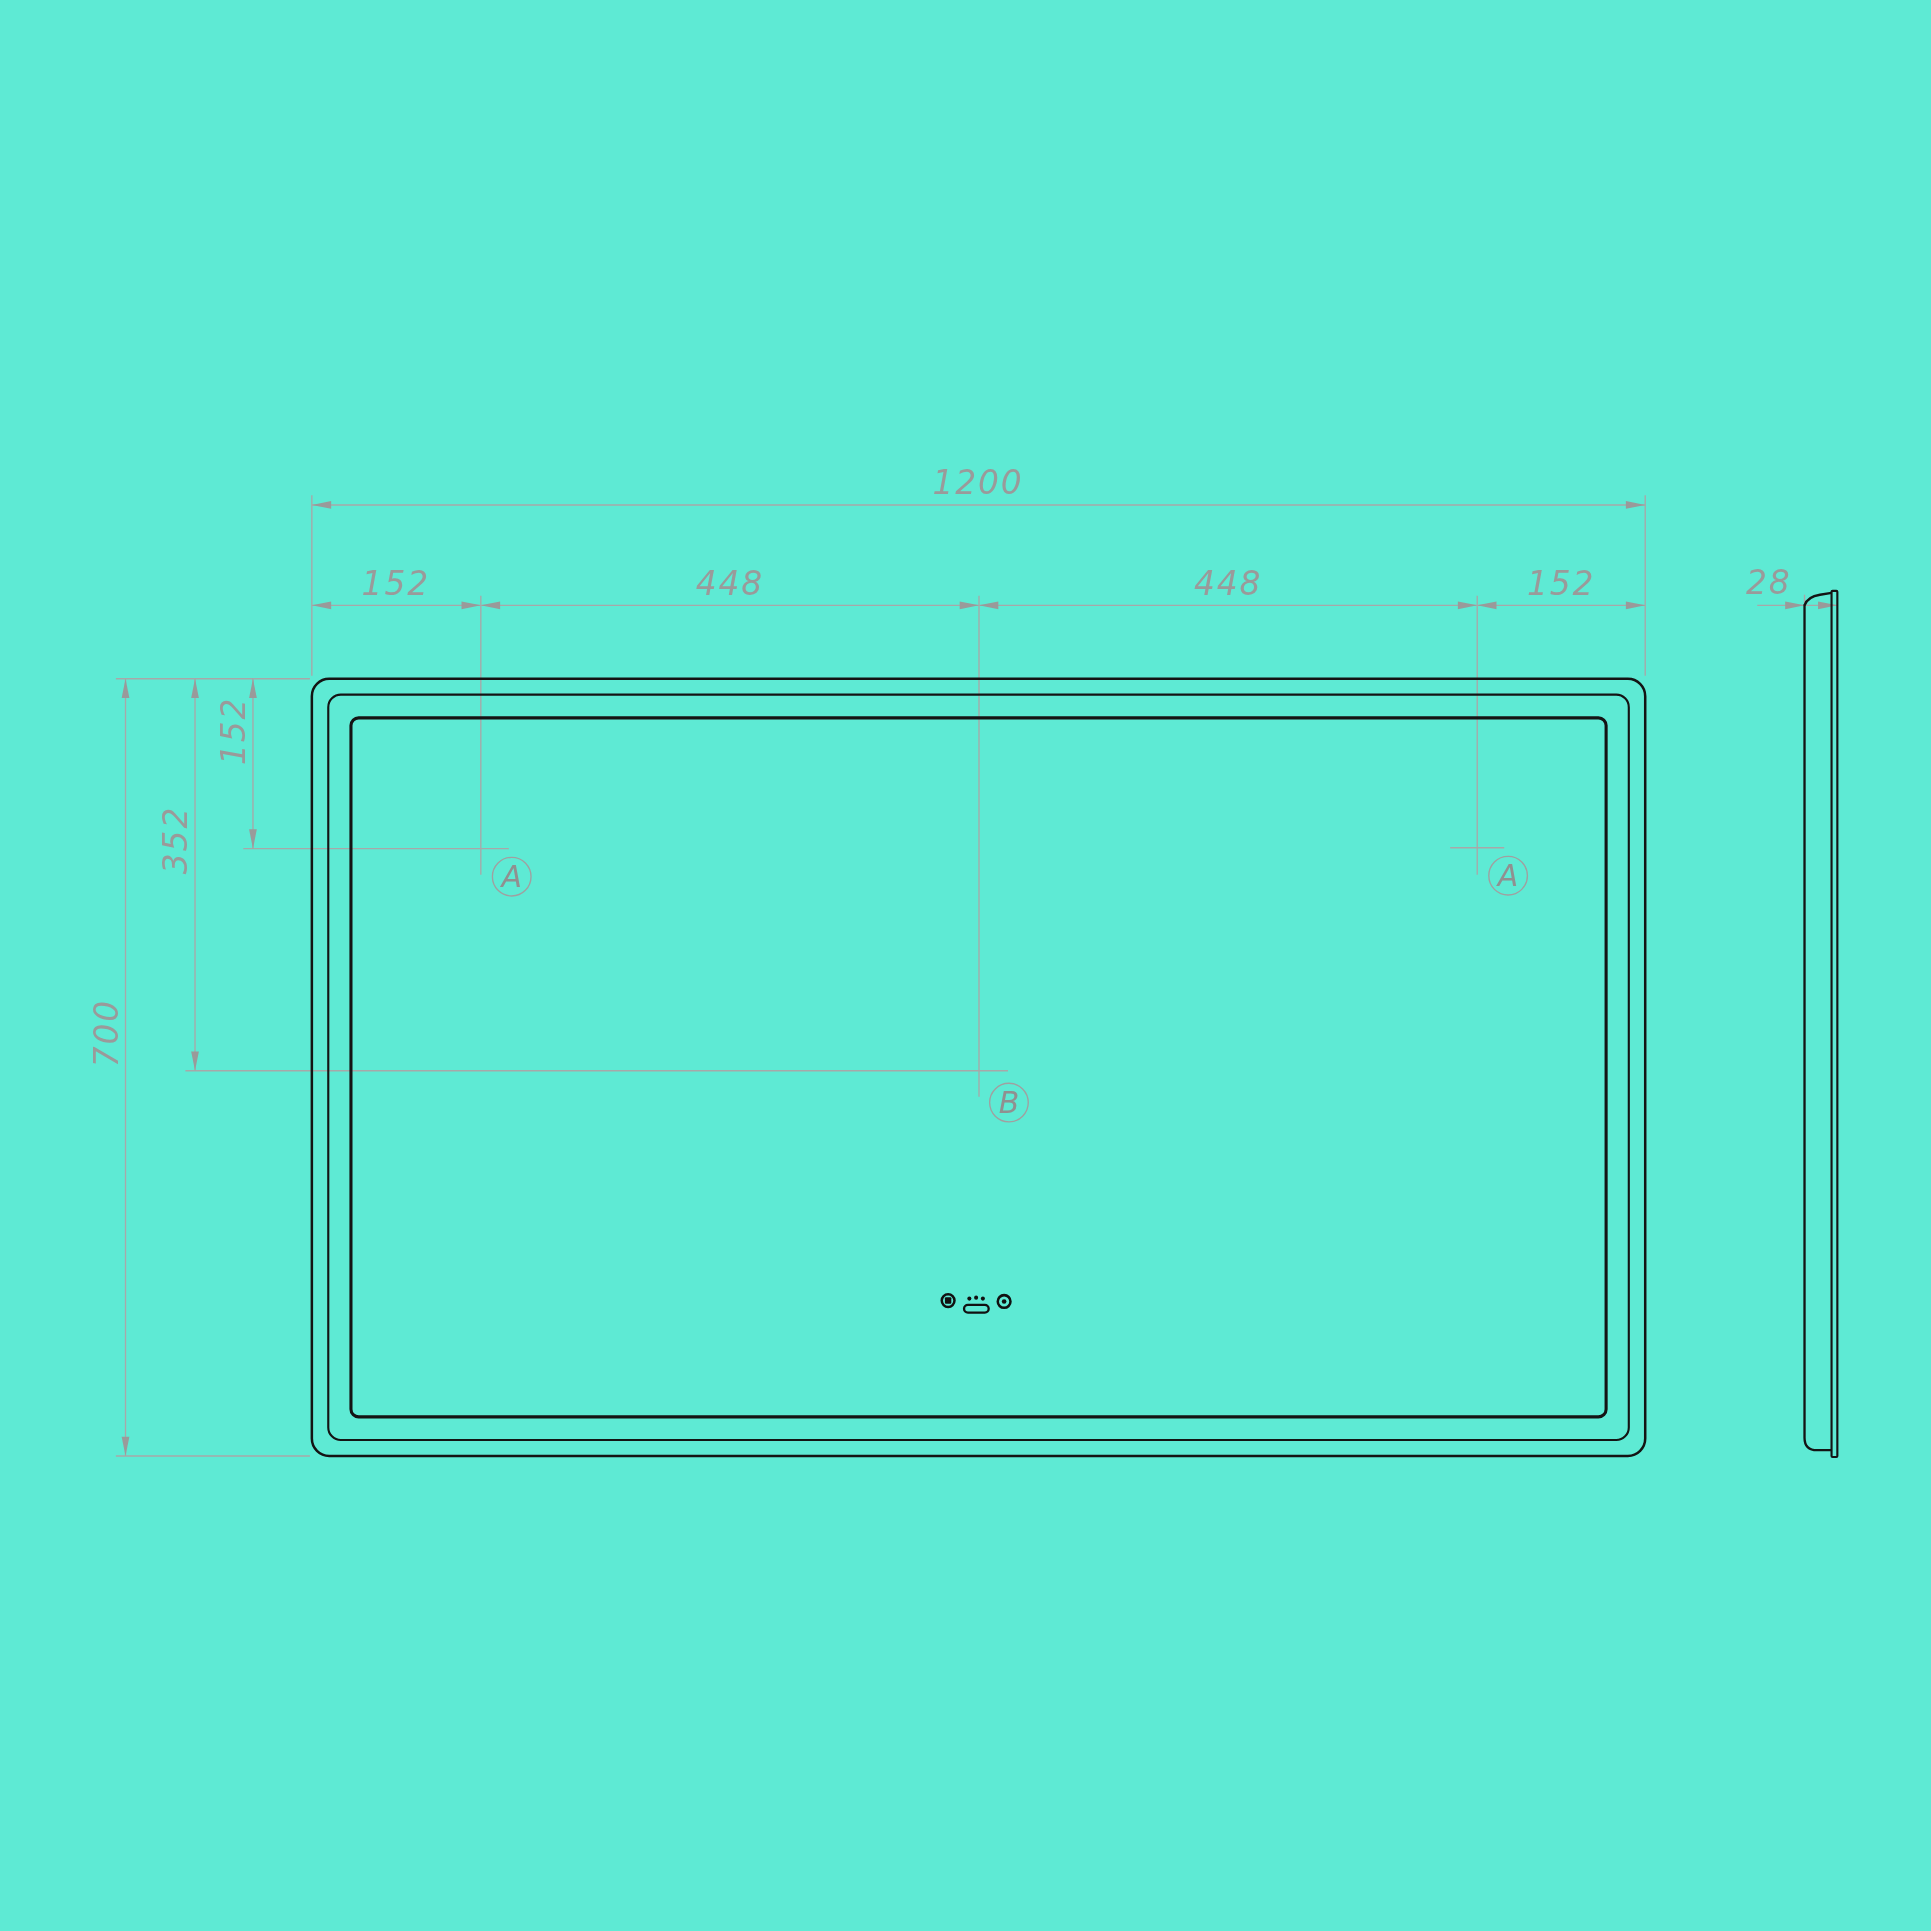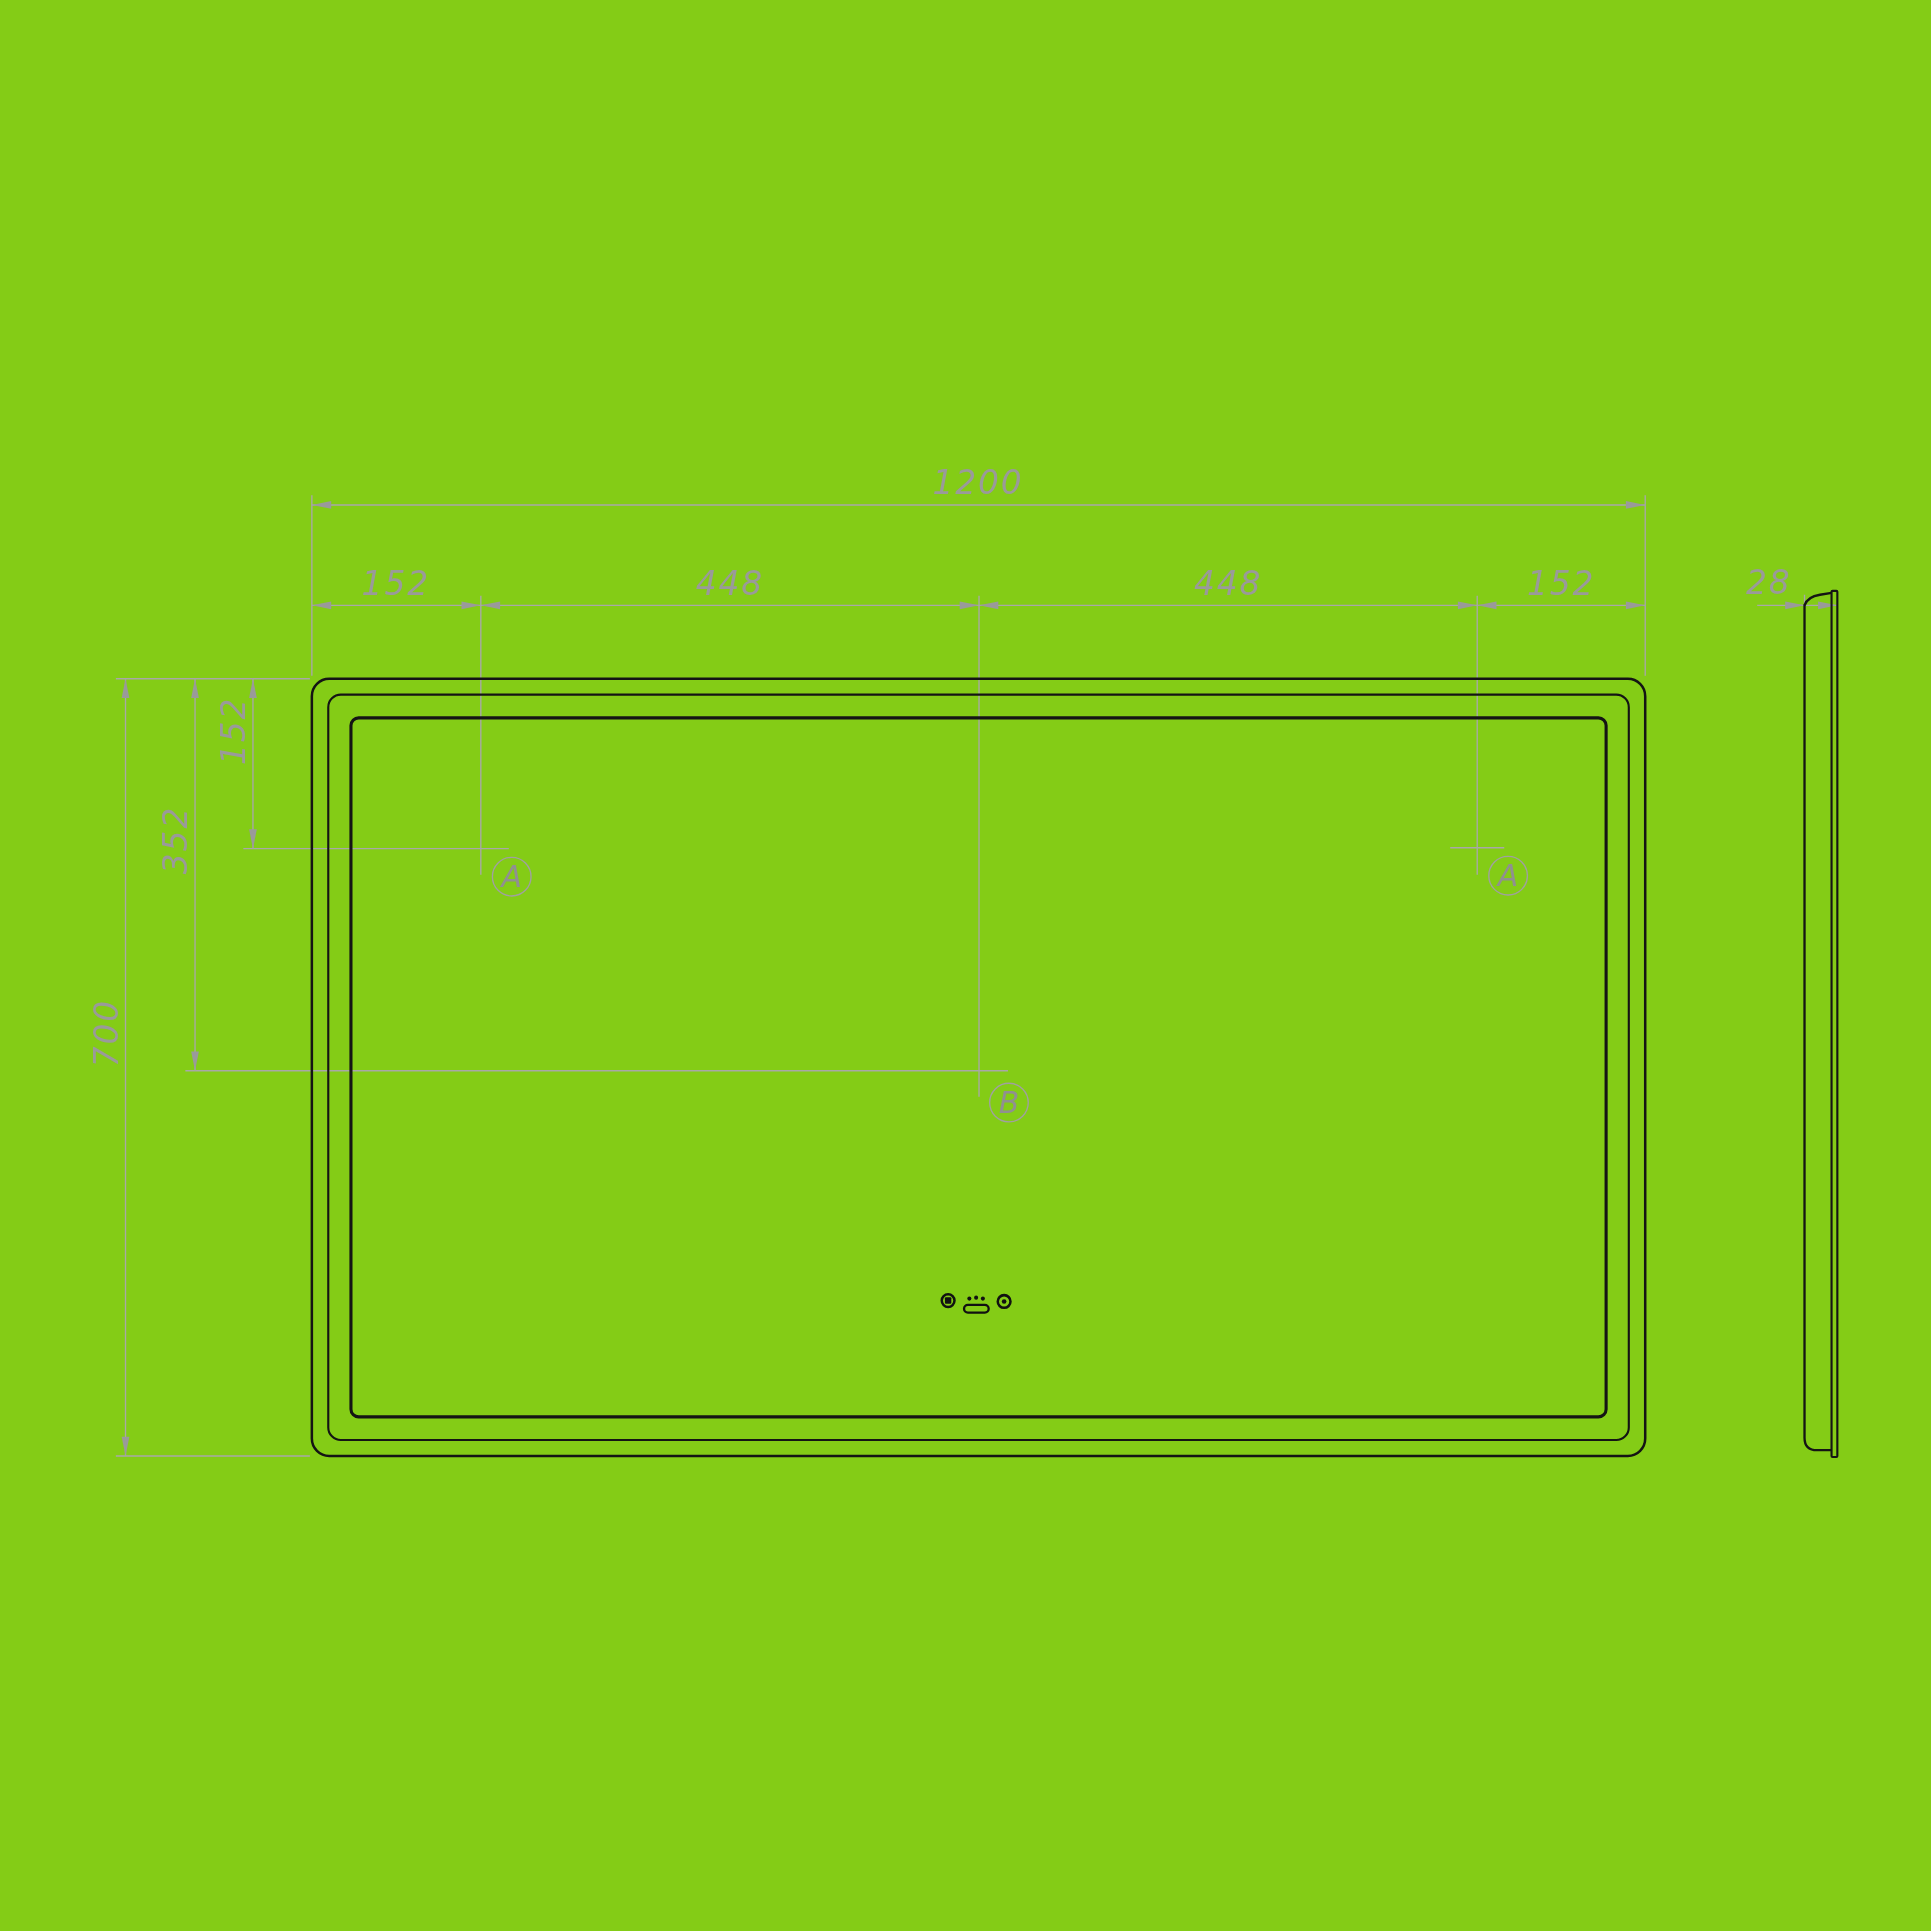--- a/index.html
+++ b/index.html
@@ -7,21 +7,21 @@
     padding: 0;
     background: #ffffff;
     width: 1931px;
     height: 1931px;
     font-family: "DejaVu Sans", "Liberation Sans", sans-serif;
   }
   .canvas {
     position: relative;
     width: 1931px;
     height: 1931px;
-    background: #84cc16;
+    background: #5eead4;
     overflow: hidden;
   }
   svg { display: block; }
   .dim-line {
     stroke: #a8a8a8;
     stroke-width: 1.4;
     fill: none;
   }
   .dim-arrow { fill: #9a9a9a; stroke: none; }
   .dim-text {

